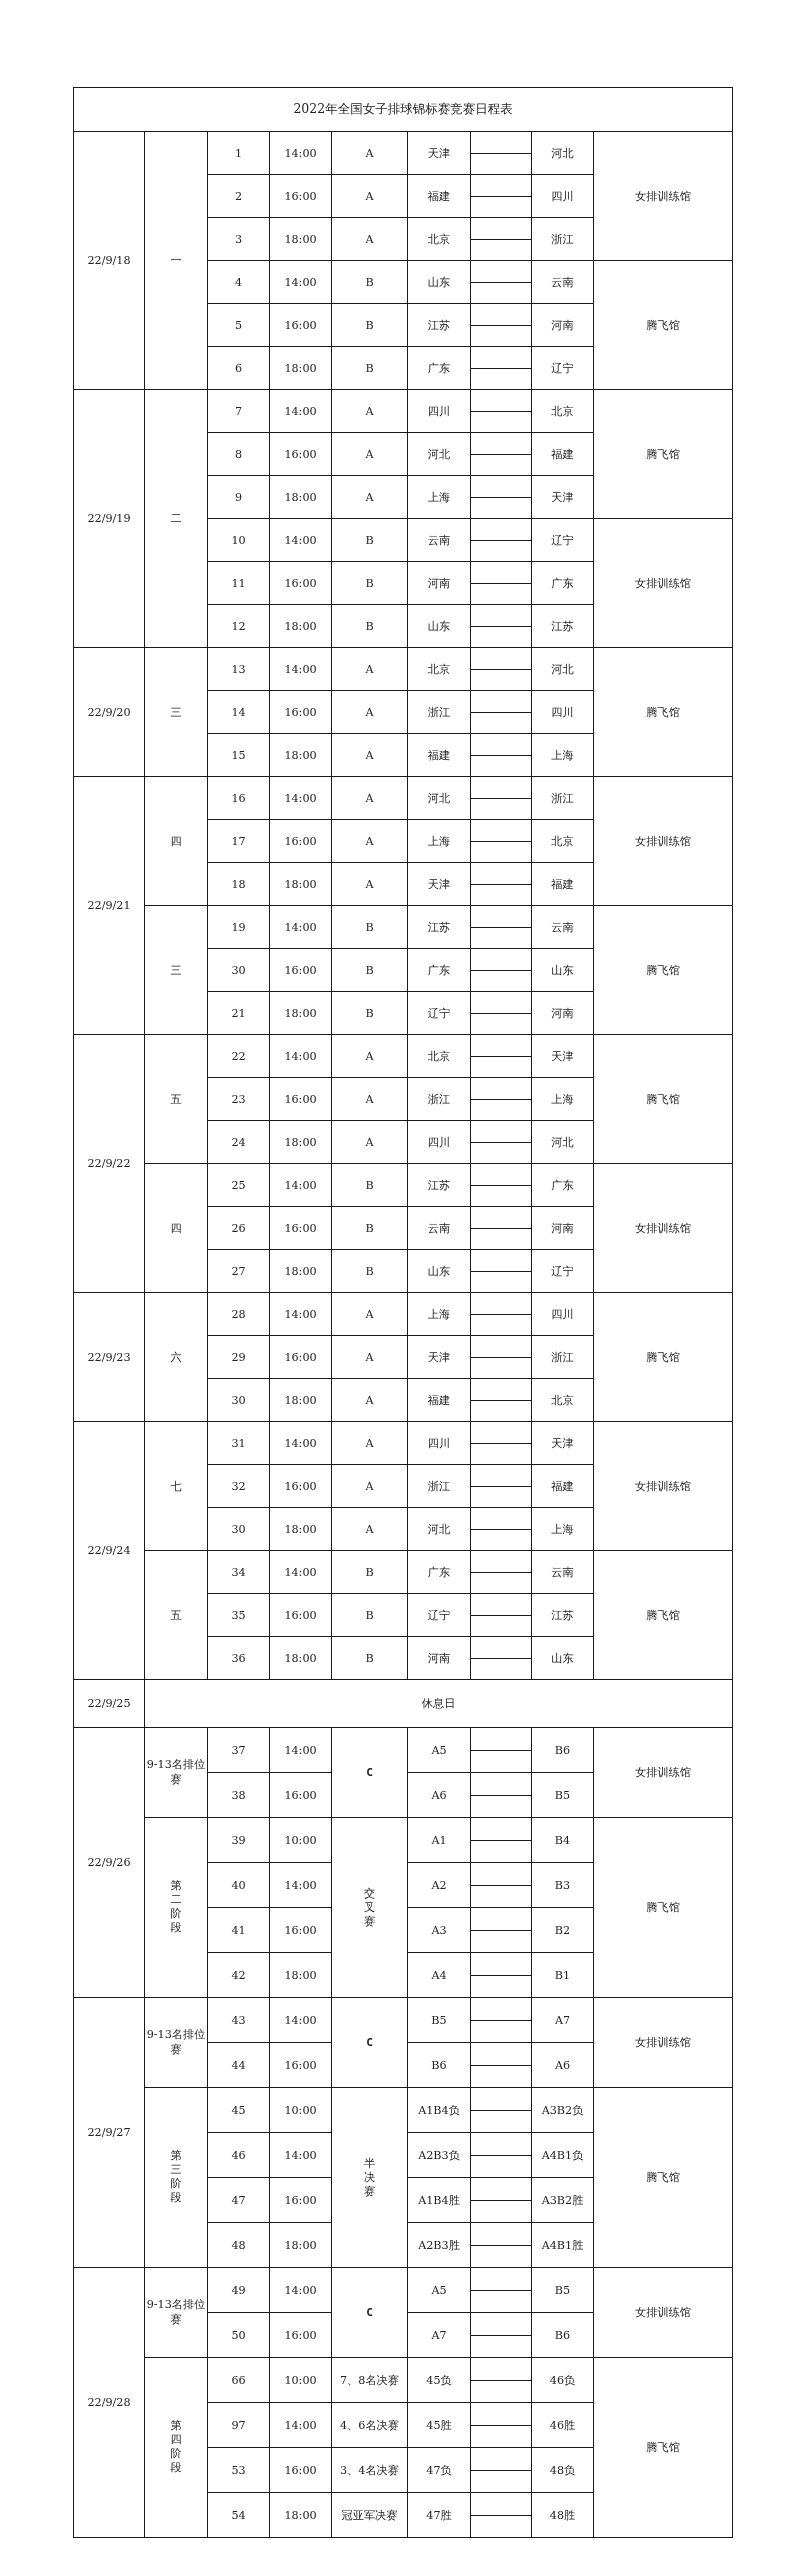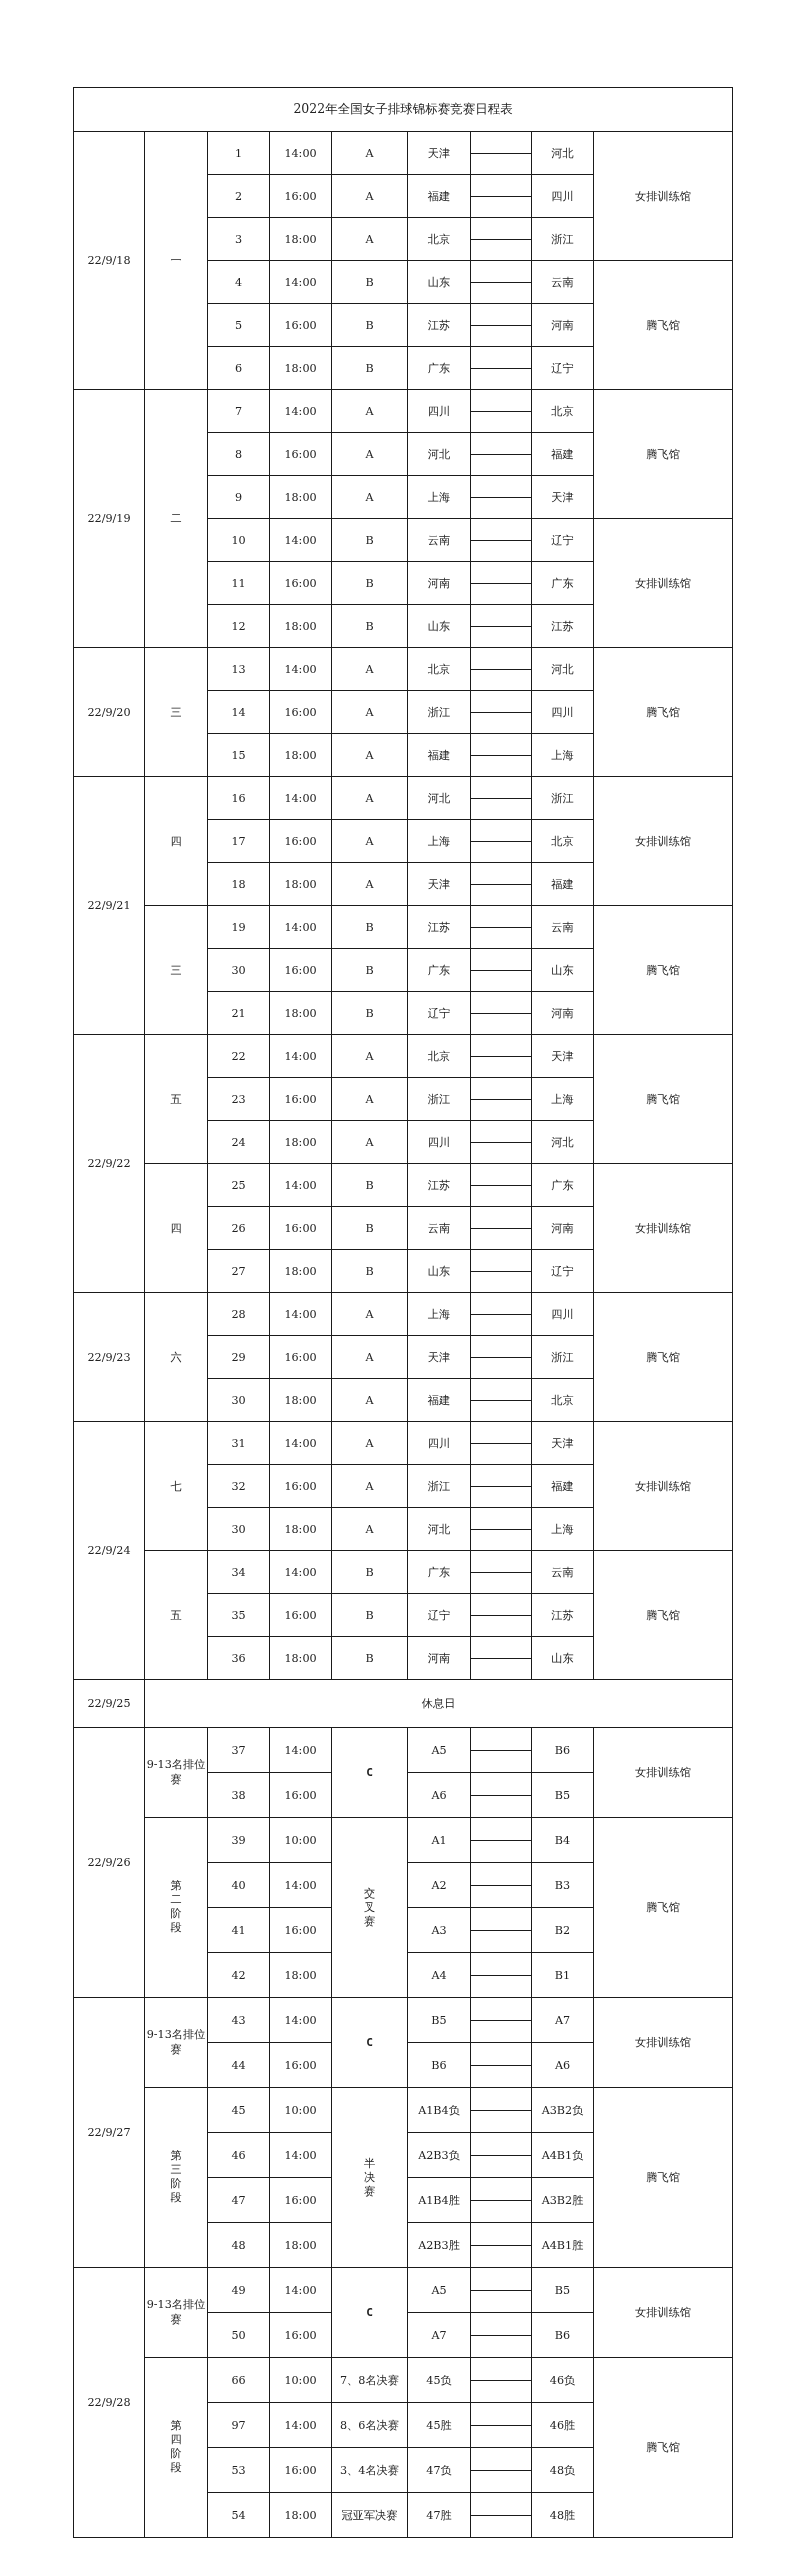--- a/index.html
+++ b/index.html
@@ -487,21 +487,21 @@
         <td>10:00</td>
         <td class="small">7、8名决赛</td>
         <td>45负</td>
         <td class="dash"></td>
         <td>46负</td>
         <td rowspan="4">腾飞馆</td>
       </tr>
       <tr class="r2">
         <td>97</td>
         <td>14:00</td>
-        <td class="small">8、6名决赛</td>
+        <td class="small">4、6名决赛</td>
         <td>45胜</td>
         <td class="dash"></td>
         <td>46胜</td>
       </tr>
       <tr class="r2">
         <td>53</td>
         <td>16:00</td>
         <td class="small">3、4名决赛</td>
         <td>47负</td>
         <td class="dash"></td>

